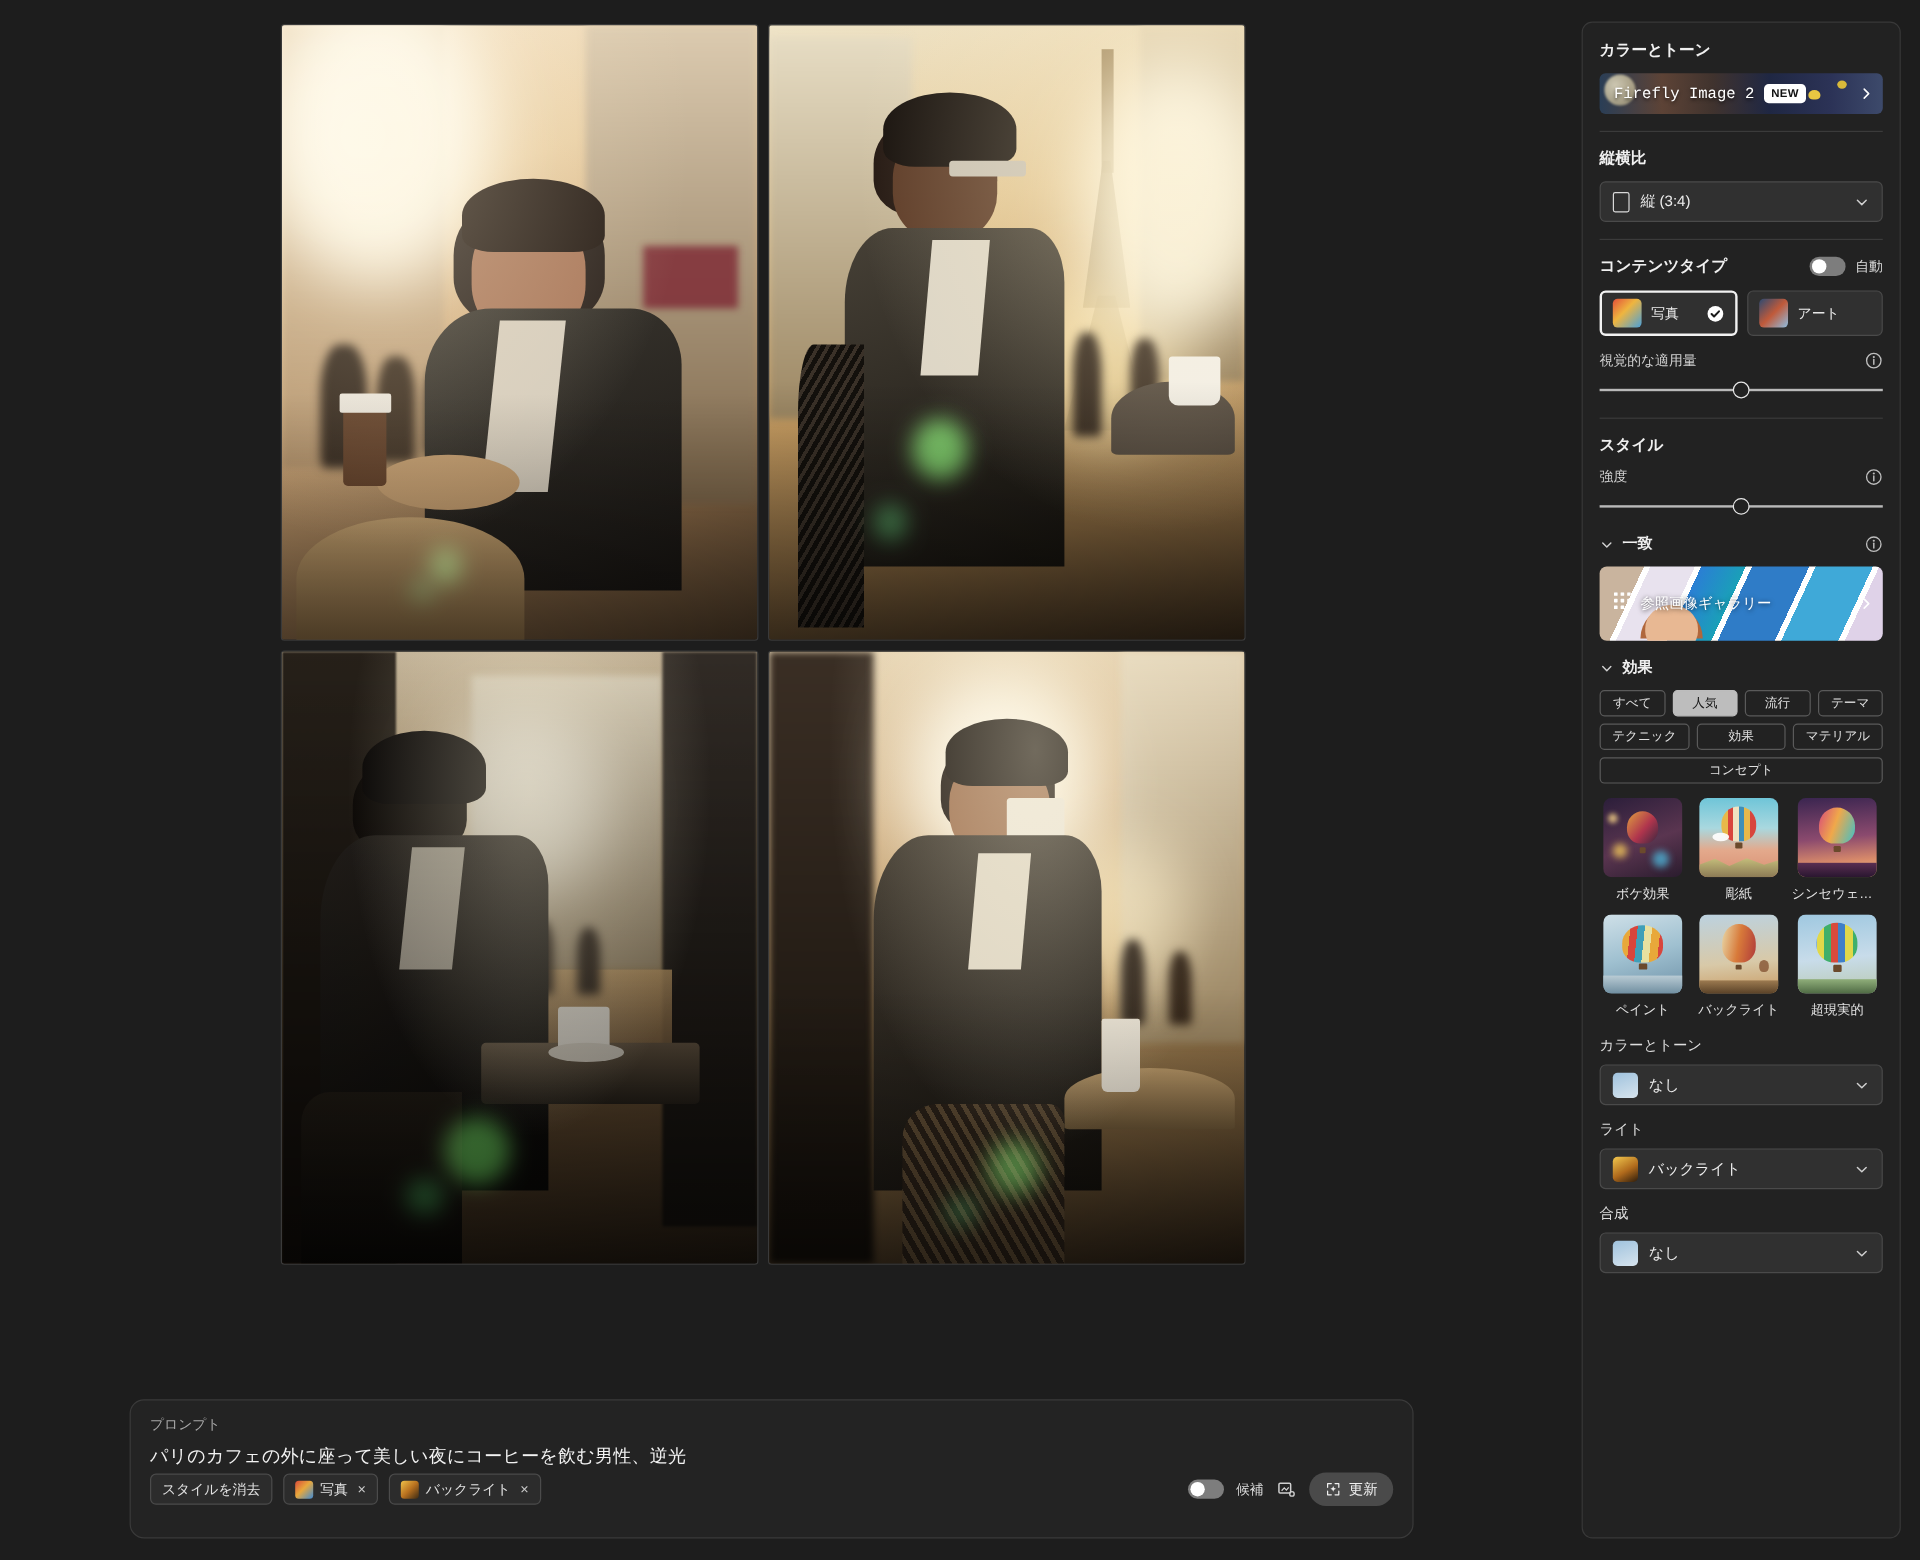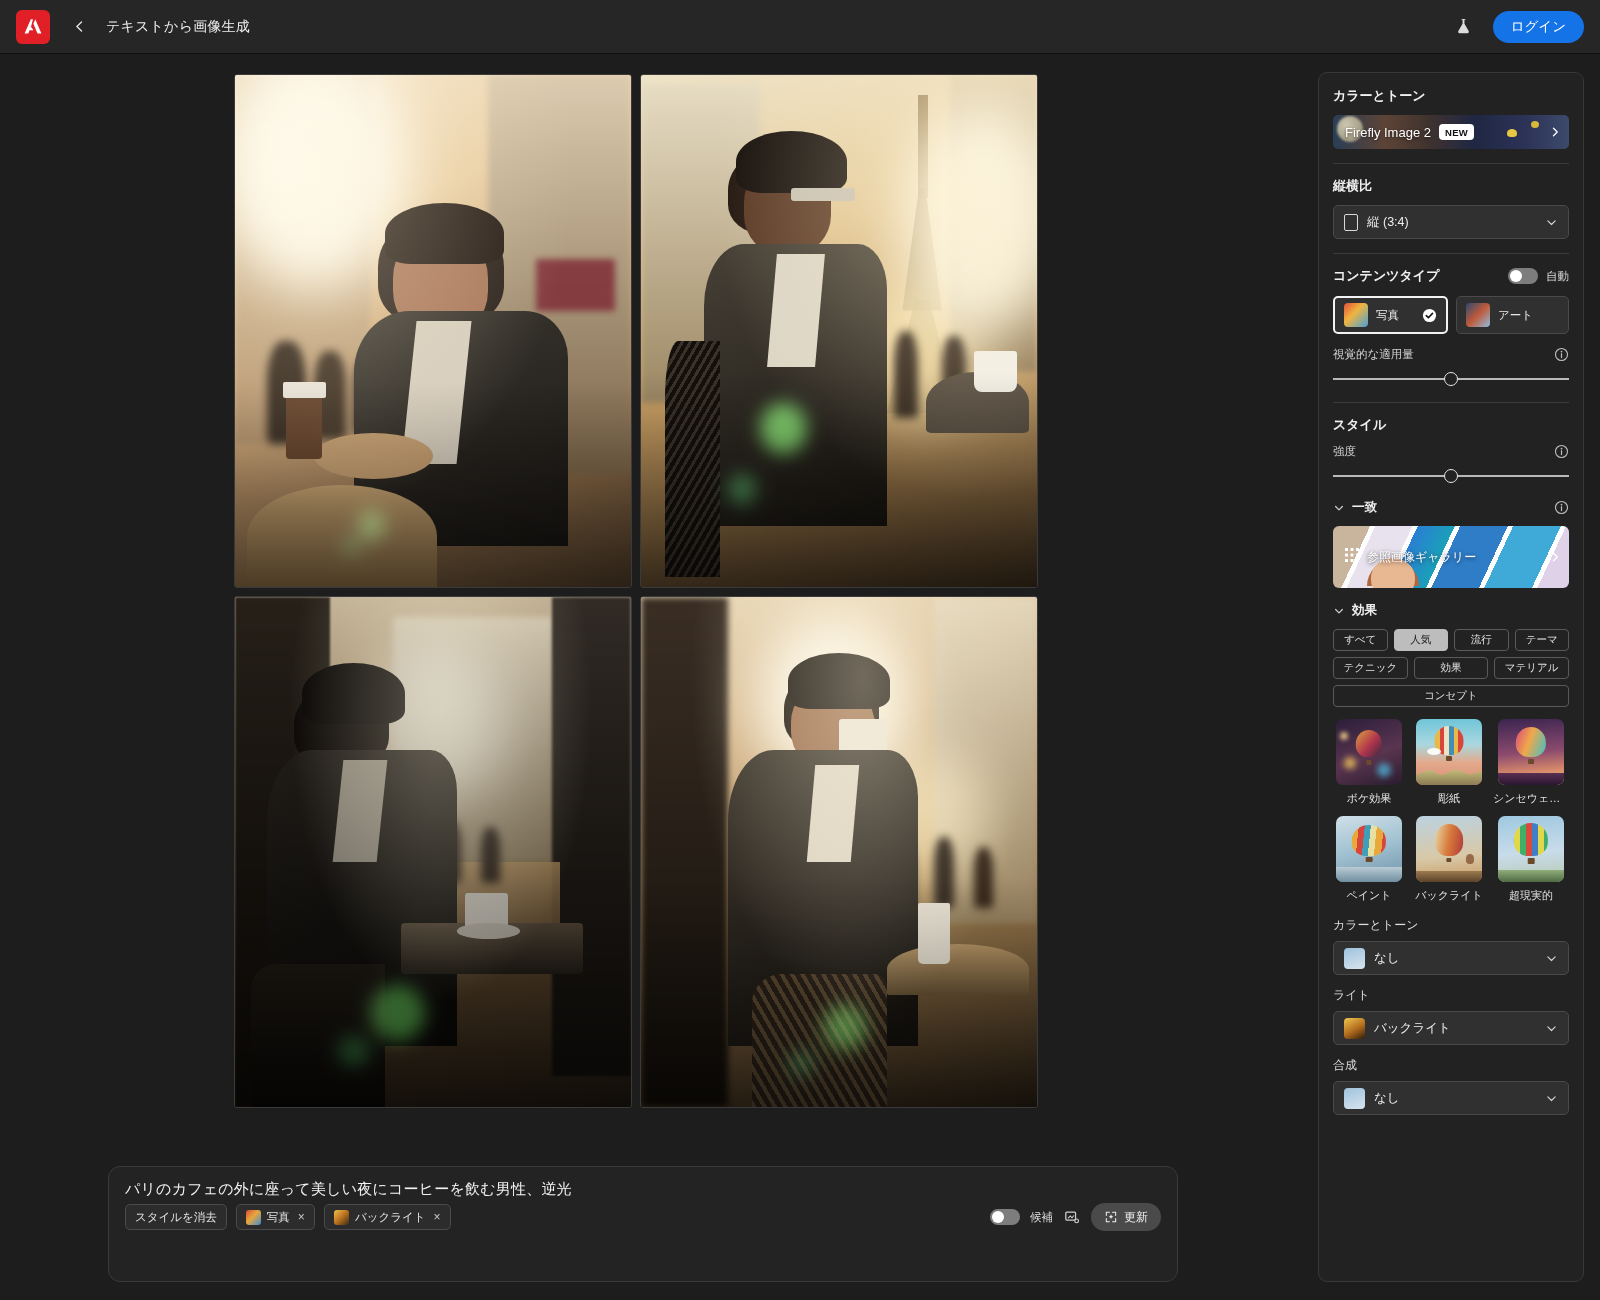--- a/index.html
+++ b/index.html
@@ -133,21 +133,21 @@
 
   .model-banner {
     height: 34px; border-radius: 5px; position: relative; overflow: hidden;
     display: flex; align-items: center; cursor: pointer;
     background: linear-gradient(90deg,#2a3e56 0%, #5d4336 22%, #40332e 40%, #1f2743 60%, #2c3357 82%, #3d4a6b 100%);
   }
   .model-banner .moon { position:absolute; left:4px; top:1px; width:26px; height:26px; border-radius:50%;
     background: radial-gradient(circle at 35% 35%, #e8e0c4, #9c9272); filter: blur(1px); opacity:.85;}
   .model-banner .bf1 { position:absolute; right:52px; top:14px; width:10px; height:8px; background:#e8c742; border-radius:50% 50% 40% 40%; filter:blur(.5px);}
   .model-banner .bf2 { position:absolute; right:30px; top:6px; width:8px; height:7px; background:#d9b93a; border-radius:50%; filter:blur(.6px);}
-  .model-banner-label { font-size: 13px; color: #fff; margin-left: 12px; z-index:2; text-shadow: 0 1px 3px rgba(0,0,0,.6);}
+  .model-banner-label { font-size: 13px; color: #fff; margin-left: 12px; z-index:2; text-shadow: 0 1px 3px rgba(0,0,0,.6); font-family: Liberation Mono, monospace;}
   .new-badge {
     background: #fff; color: #111; font-size: 9.5px; font-weight: bold;
     border-radius: 4px; padding: 2.5px 6px; margin-left: 8px; z-index:2; letter-spacing:.3px;
   }
   .model-banner .chev { margin-left:auto; margin-right: 8px; color:#fff; z-index:2; display:flex; }
 
   .select {
     height: 34px; background: #303030; border: 1px solid #4a4a4a; border-radius: 5px;
     display: flex; align-items: center; padding: 0 10px; gap: 9px;
     font-size: 12.5px; color: #ededed; cursor: pointer;
@@ -248,42 +248,20 @@
     position:absolute; left:50%; transform:translateX(-50%);
     background:#6b4a2c; border-radius: 1px;
   }
   .balloon-art .ground { position:absolute; left:0; right:0; bottom:0; }
 </style>
 </head>
 <body>
 
 <div class="app">
 
-  <div class="header">
-    <div class="adobe-logo">
-      <svg width="18" height="17" viewBox="0 0 18 17" aria-hidden="true">
-        <path d="M6.8 1.2 0.6 15.6h3.7l1.3-3.4h4L6.9 8.8H7L9 1.2H6.8z" fill="#fff"></path>
-        <path d="M11.3 1.2 17.4 15.6h-3.9l-4.1-9.9 1.9-4.5z" fill="#fff"></path>
-      </svg>
-    </div>
-    <div class="back-chevron">
-      <svg width="13" height="13" viewBox="0 0 16 16" aria-hidden="true">
-        <path d="M10.5 2.5 4.8 8l5.7 5.5" stroke="currentColor" stroke-width="1.7" fill="none" stroke-linecap="round" stroke-linejoin="round"></path>
-      </svg>
-    </div>
-    <div class="header-title">テキストから画像生成</div>
-    <div class="header-right">
-      <div class="flask-icon">
-        <svg width="19" height="19" viewBox="0 0 20 20" aria-hidden="true">
-          <path d="M8 2h4v1h-1v4.2l4.4 7.6A1.6 1.6 0 0 1 14 17H6a1.6 1.6 0 0 1-1.4-2.2L9 7.2V3H8V2z" fill="currentColor"></path>
-        </svg>
-      </div>
-      <button class="login-btn">ログイン</button>
-    </div>
-  </div>
 
   <div class="body-wrap">
 
     <div class="canvas-area">
 
       <div class="grid">
 
         <div class="gcell">
           <div class="scene">
             <div class="sky" style="background:linear-gradient(160deg,#f6e7cf 0%,#e9cfa5 28%,#c8a173 55%,#8d6c49 78%,#4c3a27 100%)"></div>
@@ -383,20 +361,21 @@
             <div class="silhouette" style="left:70%;top:60%;width:8%;height:12%;background:#e9e2d4;border-radius:2px 2px 5px 5px"></div>
             <div class="silhouette" style="left:28%;top:74%;width:34%;height:26%;background:repeating-linear-gradient(60deg,#5e4b33 0 4px,#2b2118 4px 9px);border-radius:22% 10% 0 0"></div>
             <div class="flare" style="left:46%;top:80%;width:11%;height:9%;background:#7df06a;opacity:.7"></div>
             <div class="flare" style="left:37%;top:89%;width:7%;height:5%;background:#52e07c;opacity:.5"></div>
             <div class="vig" style="background:radial-gradient(ellipse at 56% 16%, rgba(255,246,220,.4), rgba(0,0,0,0) 55%), linear-gradient(180deg, rgba(0,0,0,0) 55%, rgba(0,0,0,.5))"></div>
           </div>
         </div>
       </div>
 
       <div class="promptbar">
+        <div class="prompt-label">プロンプト</div>
         <div class="prompt-text">パリのカフェの外に座って美しい夜にコーヒーを飲む男性、逆光</div>
         <div class="chips-row">
           <button class="chip">
             <span>スタイルを消去</span>
           </button>
           <button class="chip">
             <span class="thumb" style="background:linear-gradient(135deg,#d94b3a 0%,#e8a83c 45%,#3f8bd6 100%)"></span>
             <span>写真</span>
             <span class="x">×</span>
           </button>

